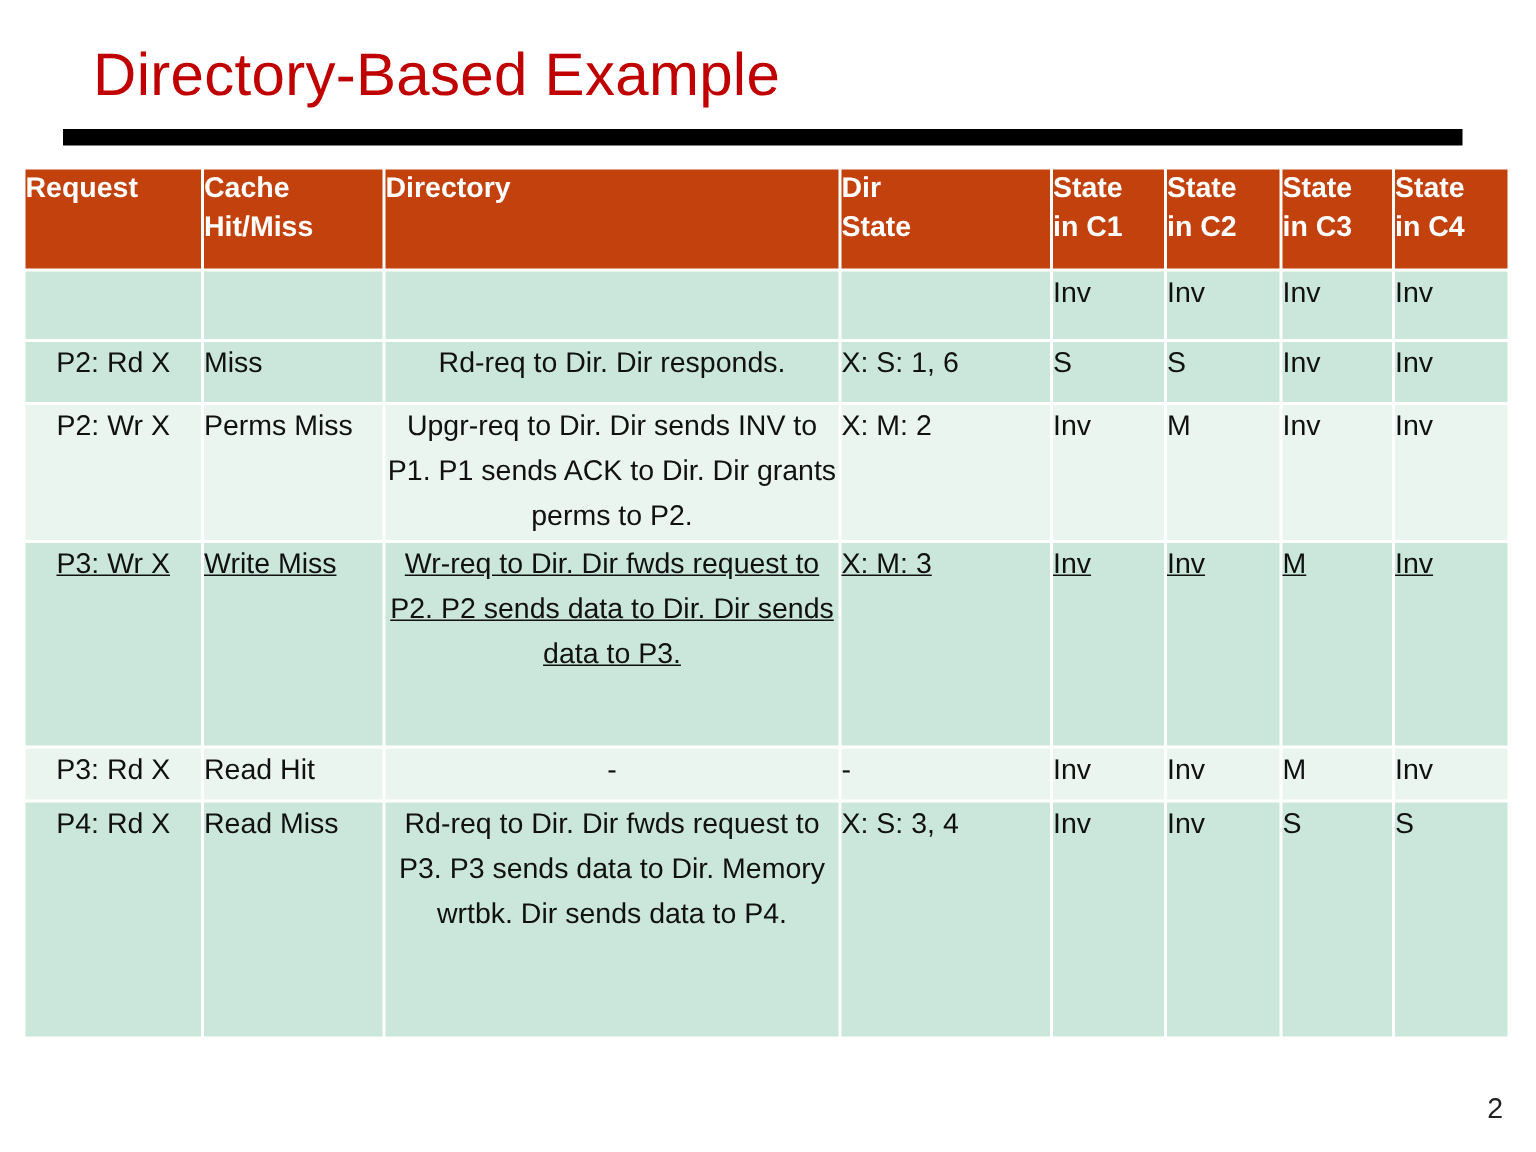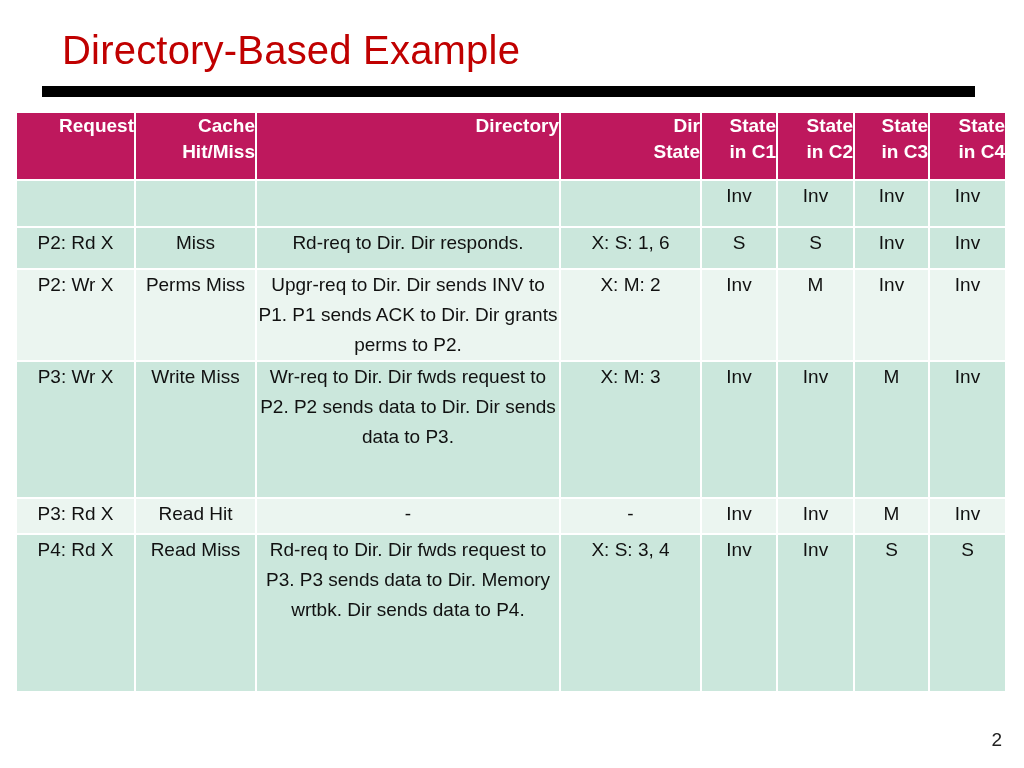--- a/index.html
+++ b/index.html
@@ -73,49 +73,49 @@
   col.c-request  { width: 117px; }
   col.c-cache    { width: 119px; }
   col.c-messages { width: 302px; }
   col.c-dir      { width: 139px; }
   col.c-c1       { width: 74px; }
   col.c-c2       { width: 75px; }
   col.c-c3       { width: 73px; }
   col.c-c4       { width: 75px; }
 
   thead th {
-    background: #be185d;
+    background: #c2410c;
     color: #ffffff;
     font-weight: bold;
     font-size: 19px;
     line-height: 26px;
-    text-align: right;
+    text-align: left;
     height: 66px;
     vertical-align: middle;
     padding: 4px 2px;
     box-sizing: border-box;
   }
 
   tbody td {
     font-size: 19px;
     line-height: 30px;
     color: #111111;
-    text-align: center;
+    text-align: left;
     padding: 5px 4px 4px 4px;
     box-sizing: border-box;
   }
 
   tr.row-light > td { background: #EBF5F0; }
   tr.row-dark  > td { background: #CBE7DC; }
 
   tr.r-blank > td { height: 45px; }
   tr.r-1 > td { height: 40px; }
   tr.r-2 > td { height: 40px; }
   tr.r-3 > td { height: 83px; }
-  tr.r-4 > td { height: 135px; }
+  tr.r-4 > td { height: 135px; text-decoration: underline; }
   tr.r-5 > td { height: 34px; }
   tr.r-6 > td { height: 156px; }
 
   td.cell-request { text-align: center; }
   td.cell-messages { text-align: center; }
 
   .cellline { display: block; }
 
   
   .page-number {

